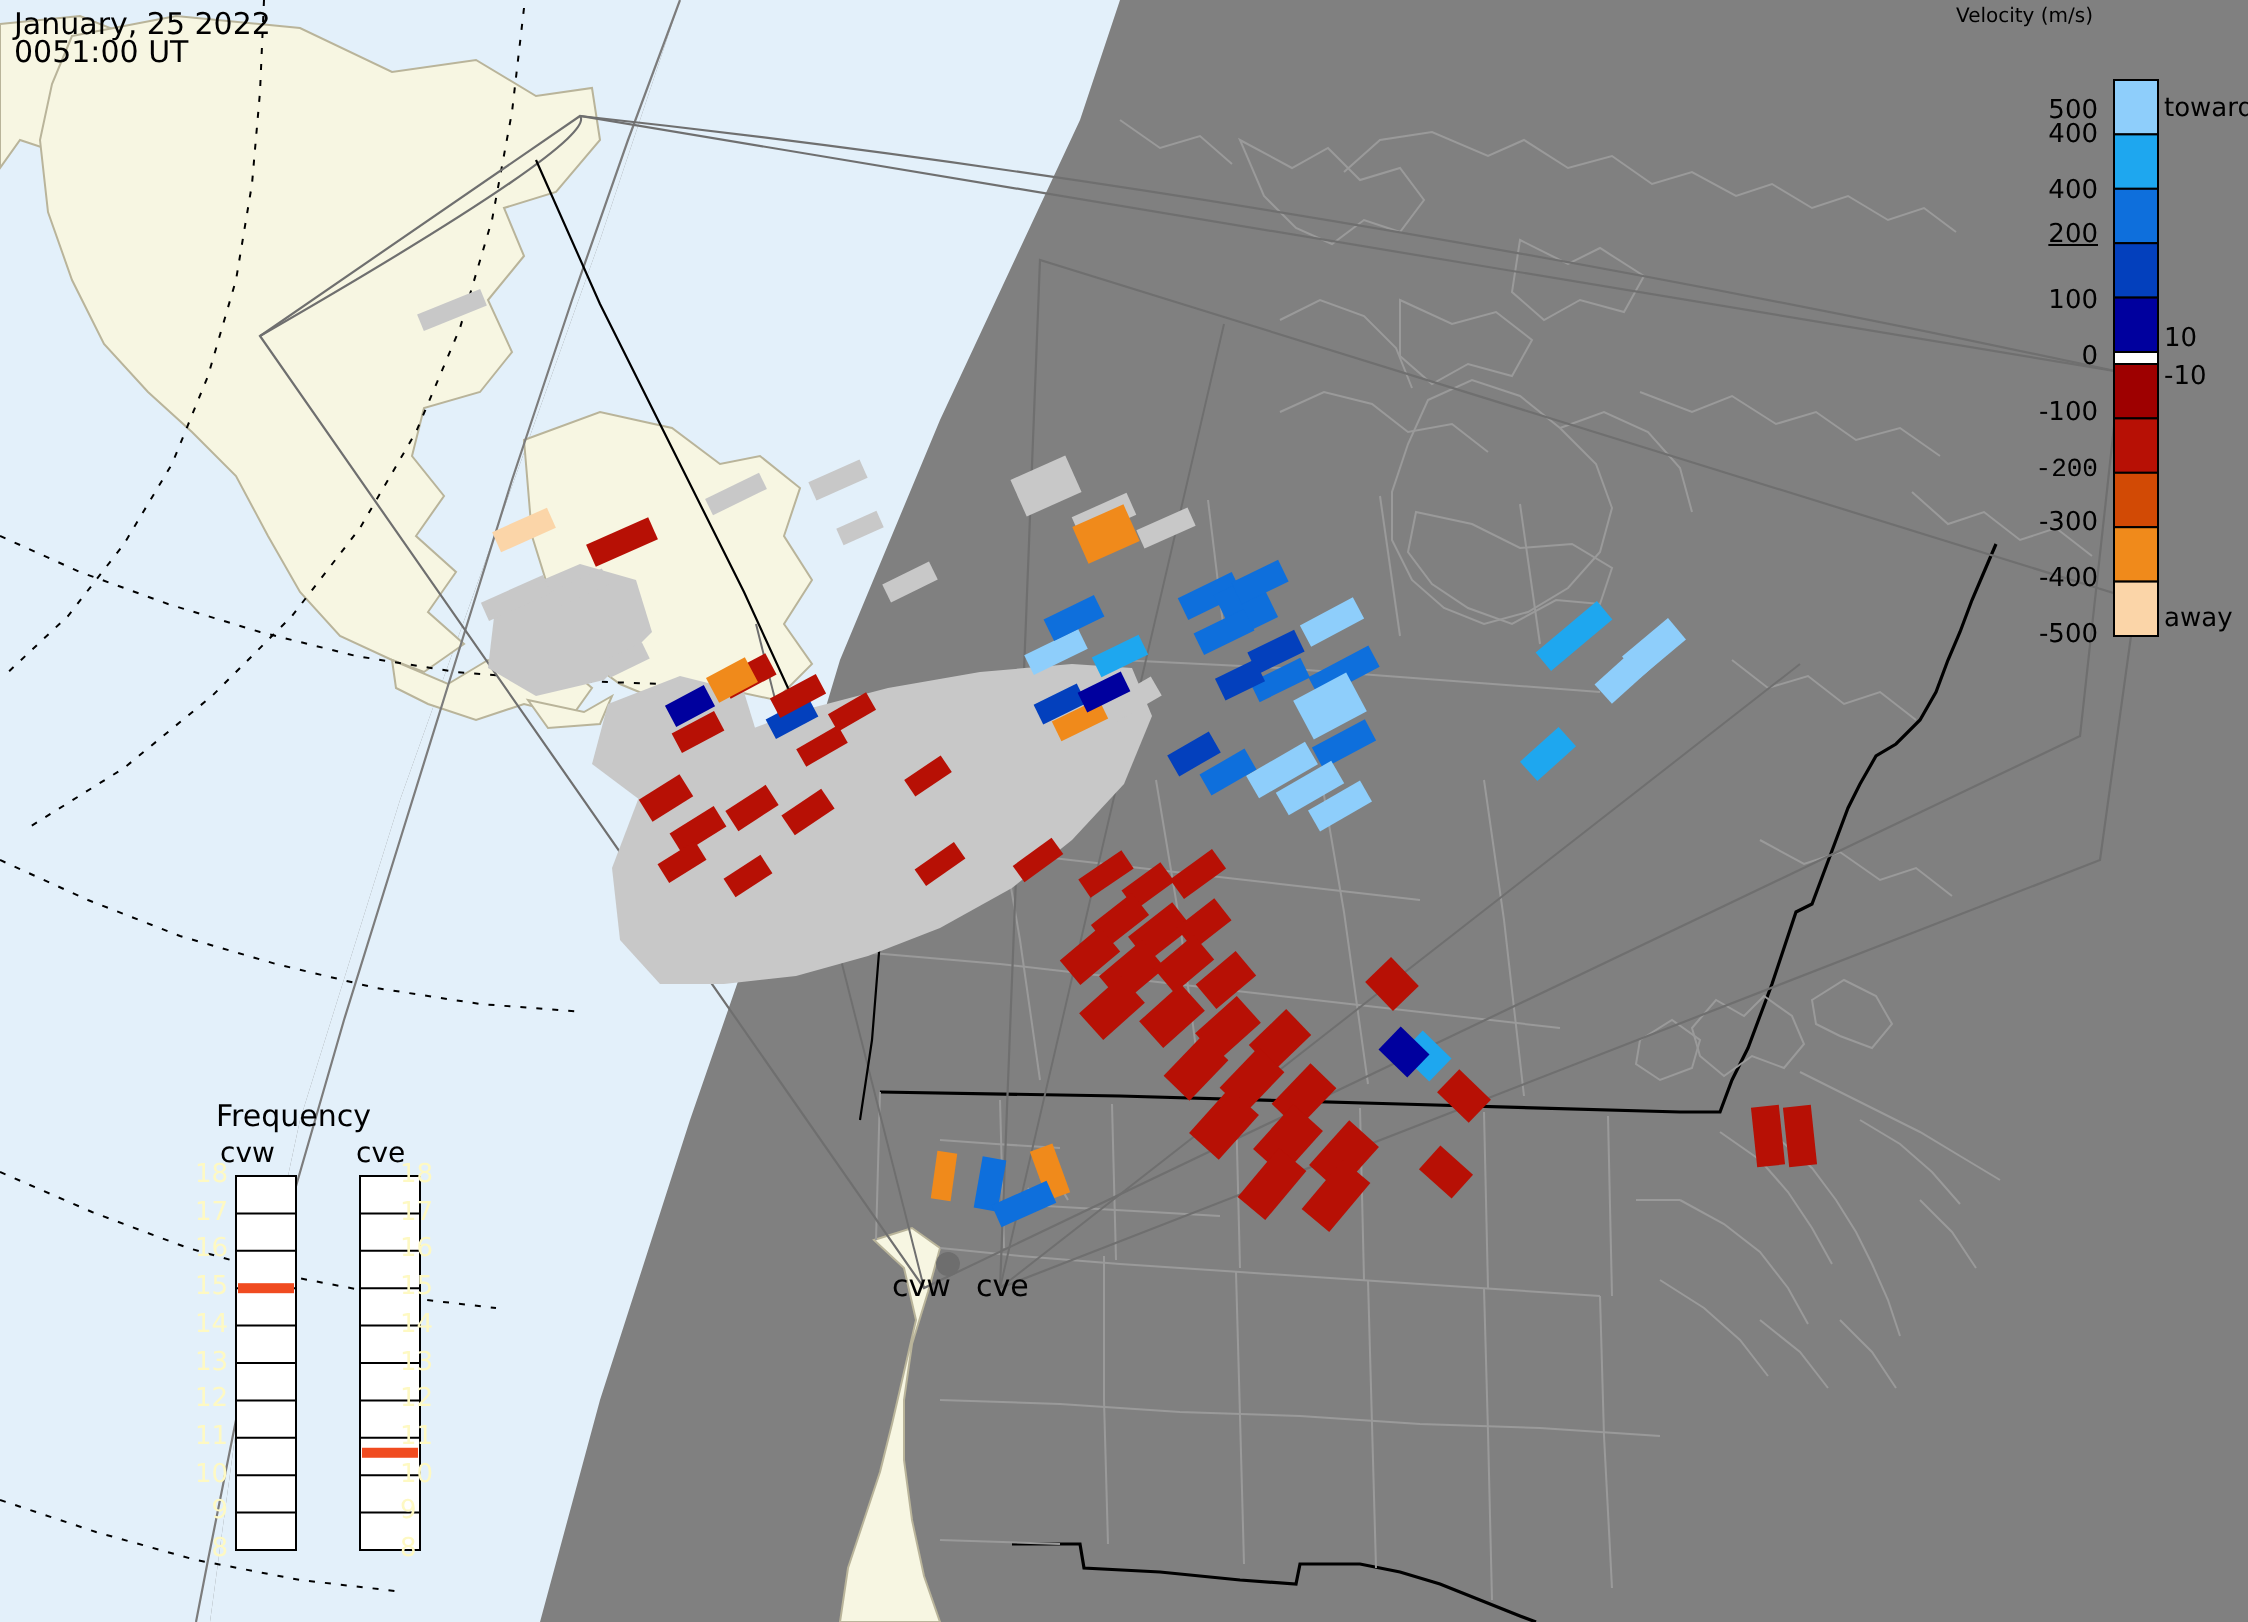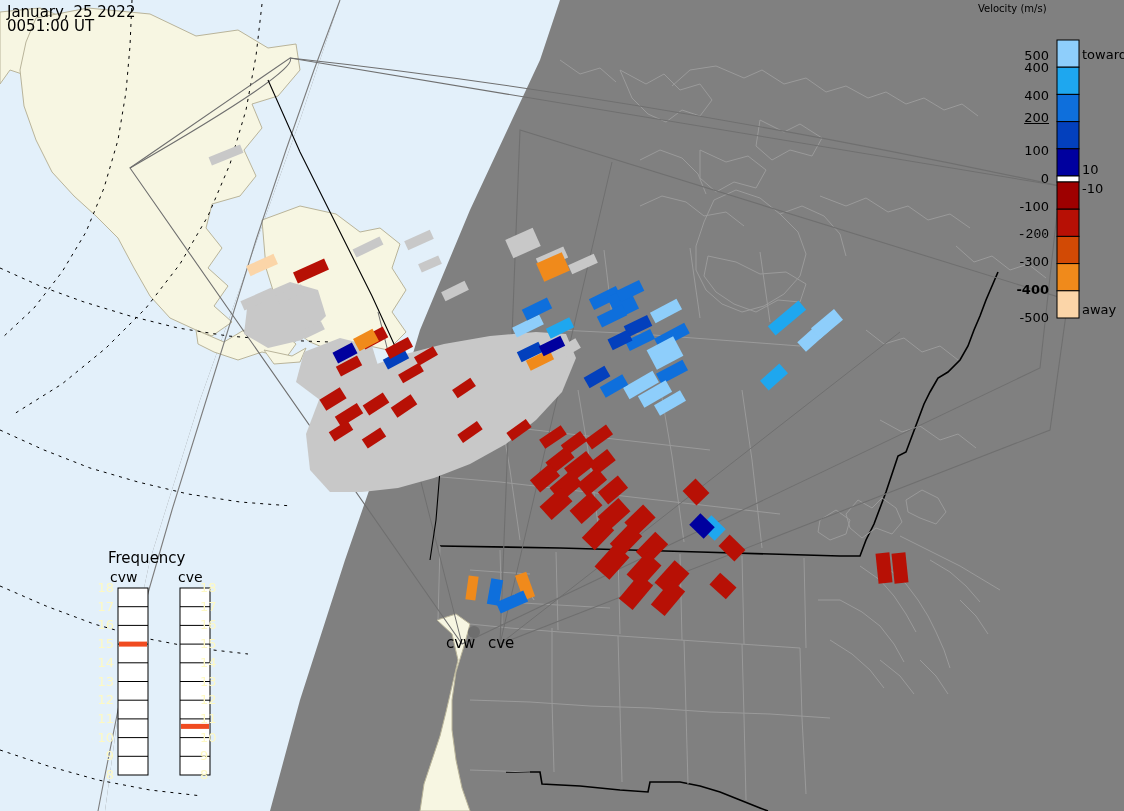--- a/index.html
+++ b/index.html
@@ -319,21 +319,21 @@
   <div id="cbar-labels">
       <div class="cbtick" style="left: 1003px; top: 48px;">500</div>
       <div class="cbtick" style="left: 1003px; top: 59.8px;">400</div>
       <div class="cbtick" style="left: 1003px; top: 87.6px;">400</div>
       <div class="cbtick" style="left: 1003px; top: 110px; text-decoration: underline;">200</div>
       <div class="cbtick" style="left: 1003px; top: 143.2px;">100</div>
       <div class="cbtick" style="left: 1003px; top: 171px;">0</div>
       <div class="cbtick" style="left: 1003px; top: 198.8px;">-100</div>
       <div class="cbtick" style="left: 1003px; top: 226.6px; font-family: Liberation Mono, monospace;">-200</div>
       <div class="cbtick" style="left: 1003px; top: 254.4px;">-300</div>
-      <div class="cbtick" style="left: 1003px; top: 282.2px; font-weight: bold;">-400</div>
+      <div class="cbtick" style="left: 1003px; top: 282.2px;">-400</div>
       <div class="cbtick" style="left: 1003px; top: 310px;">-500</div>
     </div>
   <div class="cbside" id="cb-toward" style="left:1082px;top:47px">toward</div>
   <div class="cbside" id="cb-away" style="left:1082px;top:302px">away</div>
   <div class="cbside" id="cb-pos10" style="left:1082px;top:162px">10</div>
   <div class="cbside" id="cb-neg10" style="left:1082px;top:181px">-10</div>
 
   <div id="freq-title">Frequency</div>
   <div class="freq-hdr" id="freq-hdr-0" style="left:110px;top:569px">cvw</div>
   <div class="freq-hdr" id="freq-hdr-1" style="left:178px;top:569px">cve</div>

